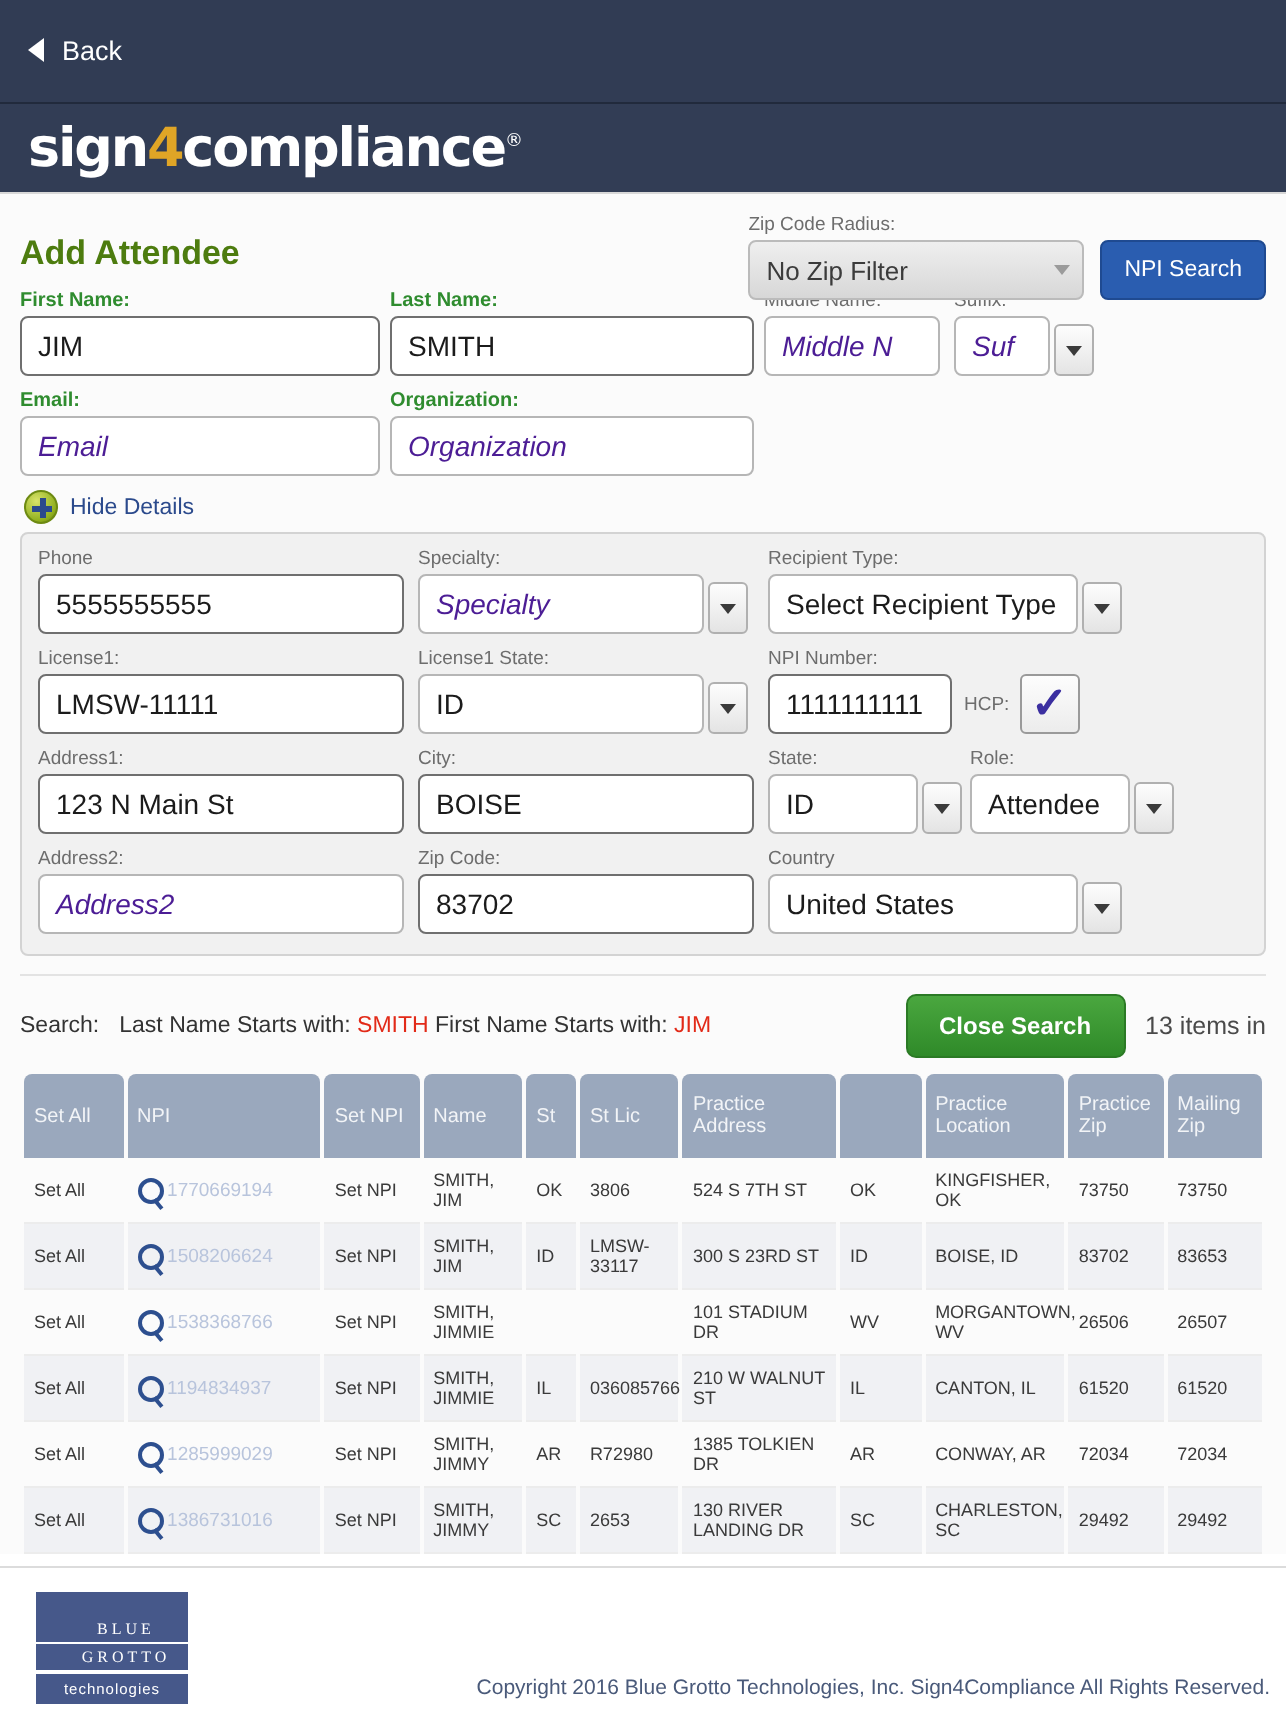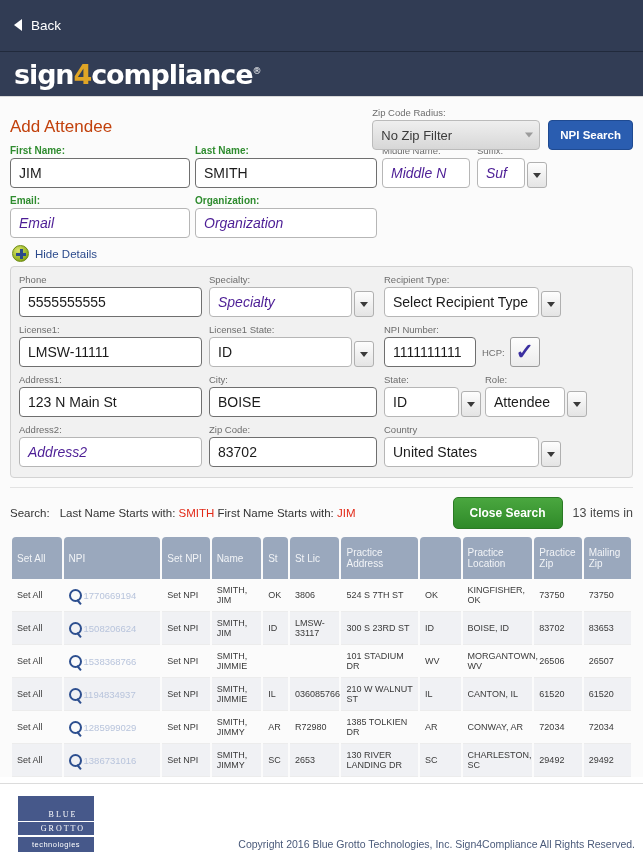--- a/index.html
+++ b/index.html
@@ -53,21 +53,21 @@
     background: #fbfbfb;
   }
 
   .headrow {
     display: flex; align-items: flex-start;
     justify-content: space-between;
     padding-top: 10px;
     height: 48px;
   }
   .page-title {
-    font-size: 17px; font-weight: normal; color: #c2410c;
+    font-size: 17px; font-weight: bold; color: #4d7c0f;
     padding-top: 10px;
   }
   .zipwrap { display: flex; align-items: flex-end; gap: 8px; }
   .zipcol { display: flex; flex-direction: column; }
   .lbl-grey { font-size: 9.5px; color: #6d6d6d; margin-bottom: 2px; }
   .lbl-green { font-size: 10px; color: #2f8c2f; font-weight: bold; margin-bottom: 2px; }
 
   .sel-grey {
     width: 168px; height: 30px;
     background: linear-gradient(#efefef,#d7d7d7);
@@ -75,21 +75,21 @@
     display: flex; align-items: center;
     font-size: 13px; color: #3b3b3b; padding-left: 8px;
     position: relative;
   }
   .sel-grey .arr {
     position: absolute; right: 6px; top: 50%; transform: translateY(-50%);
     width:0;height:0;border-left:4px solid transparent;border-right:4px solid transparent;
     border-top:5px solid #9b9b9b;
   }
   .btn-blue {
-    background: #2a5db0; color: #fff; font-weight: bold;
+    background: #2a5db0; color: #fff; font-weight: normal;
     font-size: 11.5px; border: 1px solid #1f4a91; border-radius: 4px;
     padding: 8px 11px; cursor: pointer; white-space: nowrap;
   }
 
   
   .frow { display: flex; align-items: flex-end; gap: 0; margin-bottom: 7px; }
   .fld { display: flex; flex-direction: column; }
   .inp {
     height: 30px; border: 1px solid #b6b6b6; border-radius: 4px;
     background: #fff; display: flex; align-items: center;

